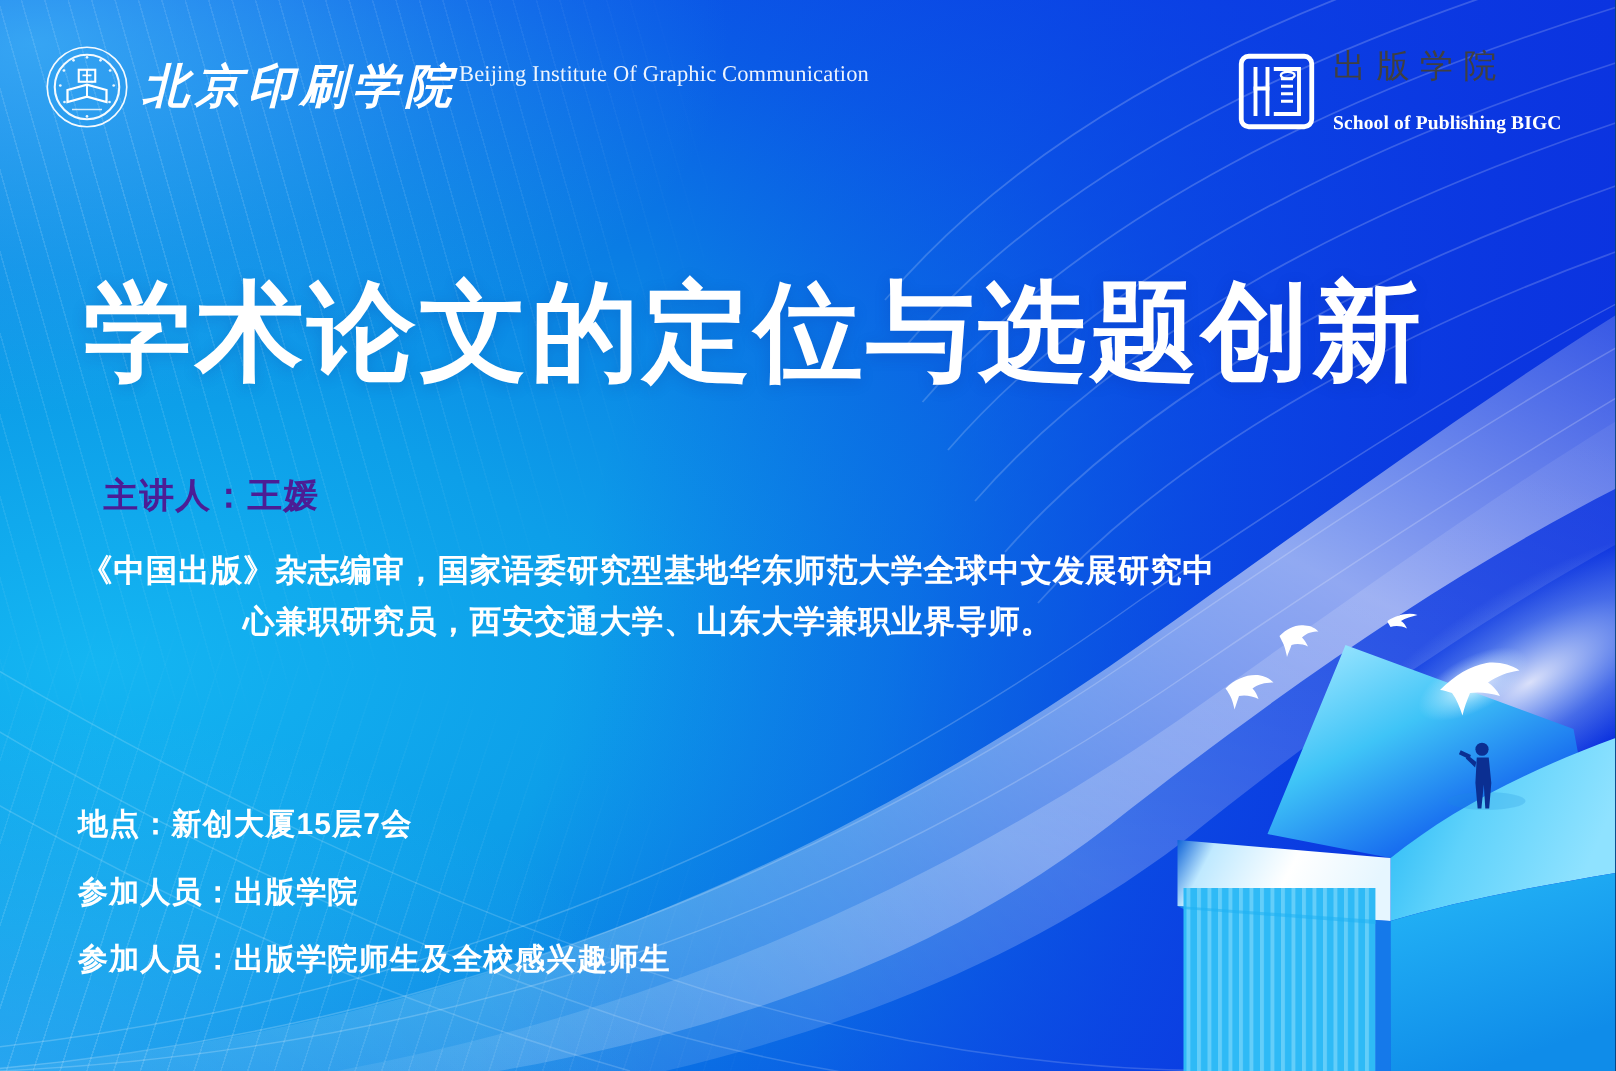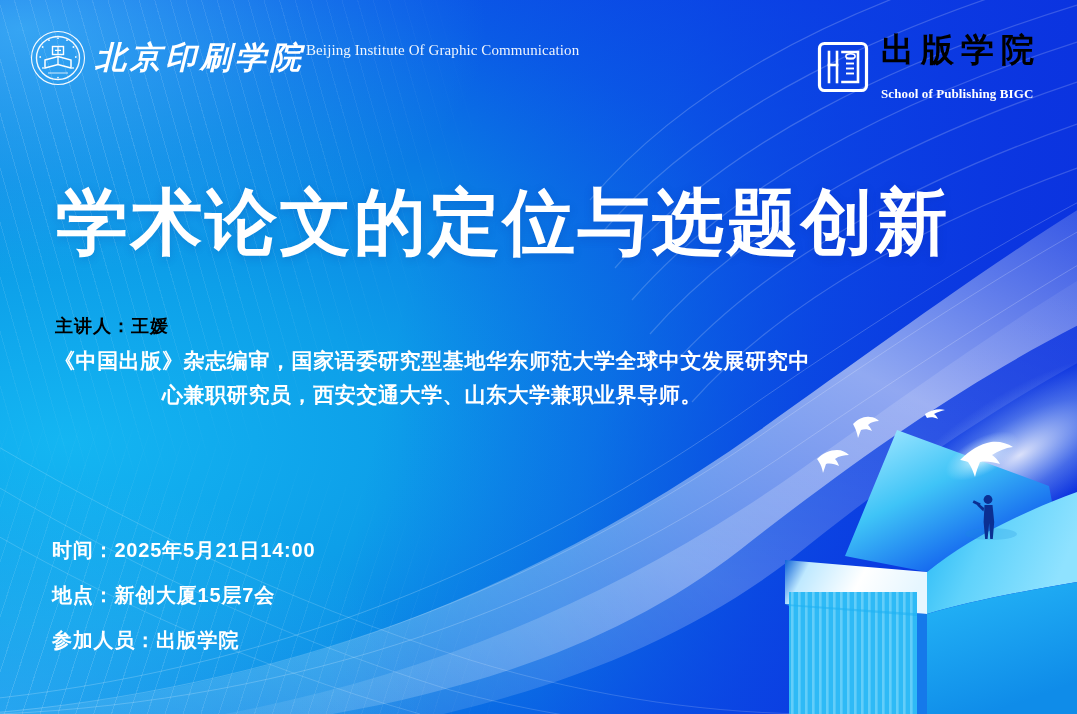--- a/index.html
+++ b/index.html
@@ -135,23 +135,23 @@
     width: 52px; height: 52px;
     flex: none;
   }
   .logo-right-txt {
     display: flex;
     flex-direction: column;
     align-items: flex-start;
     gap: 2px;
   }
   .pub-cn {
-    font-size: 33px;
-    font-weight: 700;
-    color: #000000;
+    font-size: 22px;
+    font-weight: 400;
+    color: #404040;
     letter-spacing: 7px;
     line-height: 1.1;
   }
   .pub-en {
     font-family: "Liberation Serif", "DejaVu Serif", serif;
     font-size: 13px;
     font-weight: 700;
     color: #ffffff;
     letter-spacing: 0.1px;
     white-space: nowrap;
@@ -183,26 +183,26 @@
     margin: 52px 0 0 0;
     padding-left: 4px;
     white-space: nowrap;
     text-shadow: 0 2px 10px rgba(0,40,140,0.18);
   }
 
   .speaker-block {
     margin-top: 48px;
   }
   .speaker-name {
-    font-size: 18px;
-    font-weight: 700;
-    color: #000000;
+    font-size: 23px;
+    font-weight: 700;
+    color: #4c1d95;
     letter-spacing: 1px;
     line-height: 1.5;
-    margin: 3px;
+    margin: 17px;
     white-space: nowrap;
   }
   .speaker-bio {
     font-size: 21px;
     font-weight: 700;
     color: #ffffff;
     letter-spacing: 0.6px;
     line-height: 1.62;
     margin: 4px 0 0 0;
     max-width: 760px;
@@ -360,23 +360,23 @@
   <div class="content">
     <div class="headline">学术论文的定位与选题创新</div>
 
     <div class="speaker-block">
       <div class="speaker-name">主讲人：王媛</div>
       <div class="speaker-bio">《中国出版》杂志编审，国家语委研究型基地华东师范大学全球中文发展研究中心兼职研究员，西安交通大学、山东大学兼职业界导师。</div>
     </div>
   </div>
 
   <div class="details">
-    <div class="detail-line">时间：2025年5月21日14:00</div>
     <div class="detail-line">地点：新创大厦15层7会</div>
     <div class="detail-line">参加人员：出版学院</div>
+    <div class="detail-line">参加人员：出版学院师生及全校感兴趣师生</div>
   </div>
 
   <svg class="illus" viewBox="0 0 300 320">
     <defs>
       <linearGradient id="pageG" x1="0.15" y1="0" x2="0.9" y2="1">
         <stop offset="0%" stop-color="#9ee6ff"></stop>
         <stop offset="38%" stop-color="#3fc4f7"></stop>
         <stop offset="78%" stop-color="#1466ef"></stop>
         <stop offset="100%" stop-color="#0b3fd8"></stop>
       </linearGradient>

